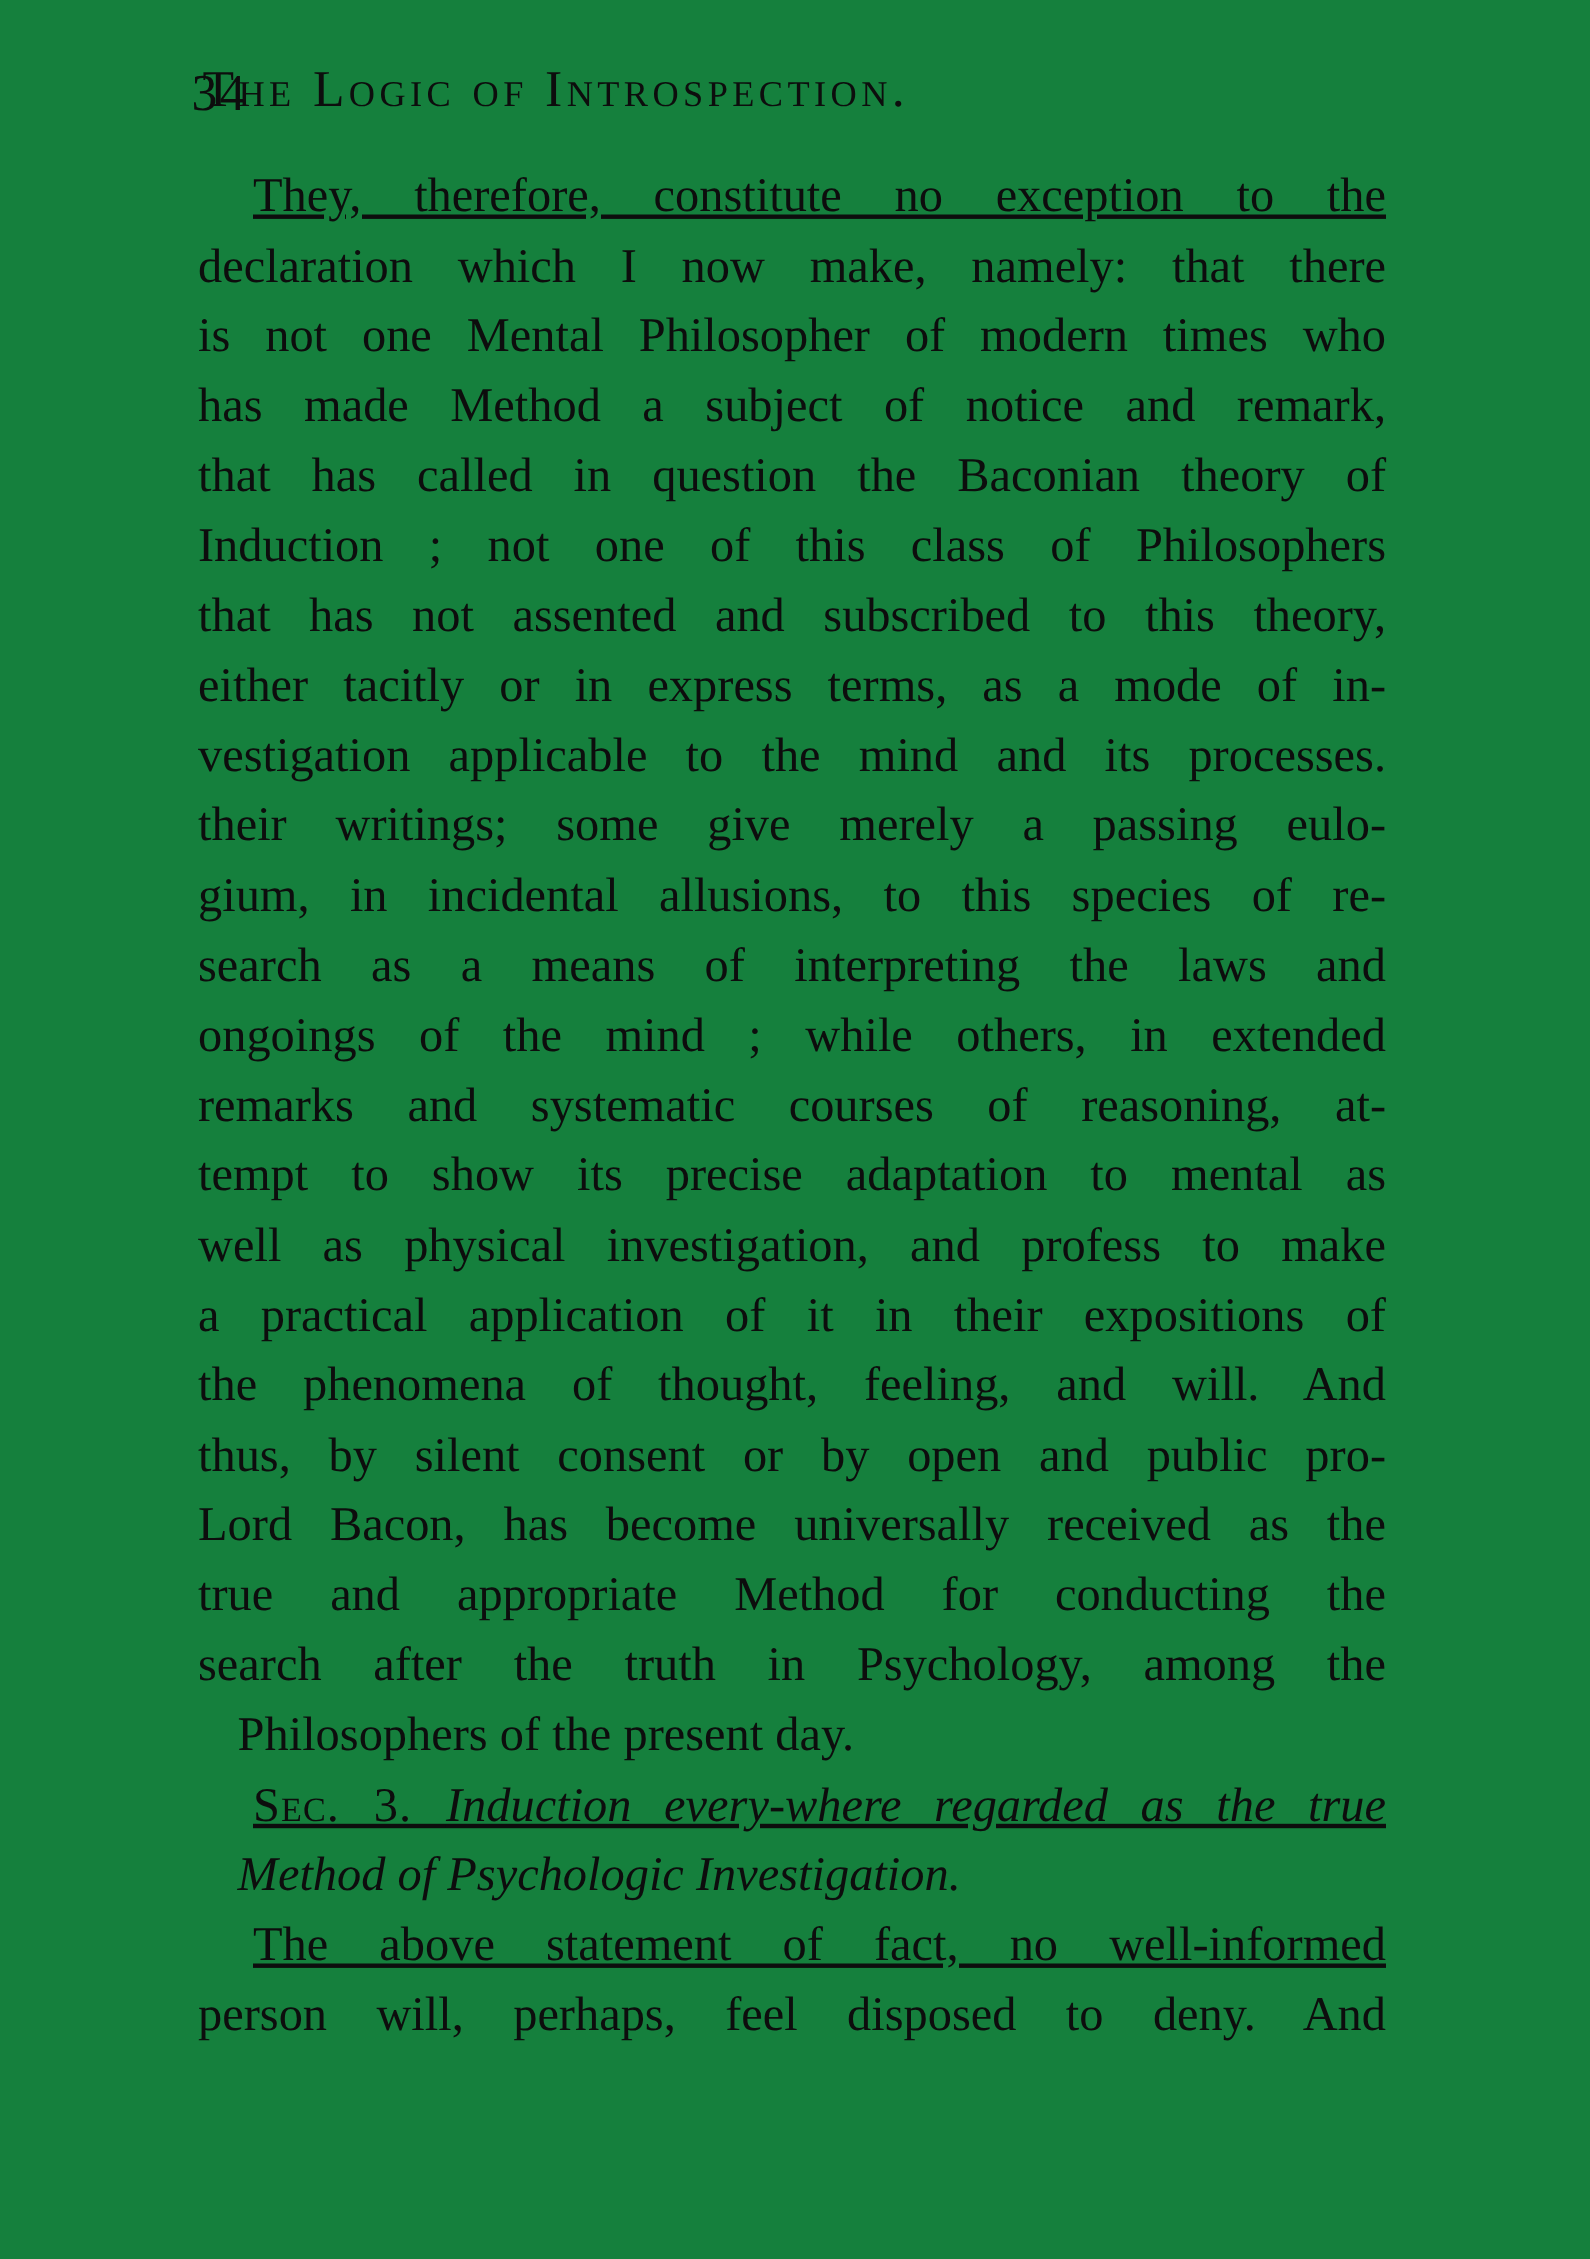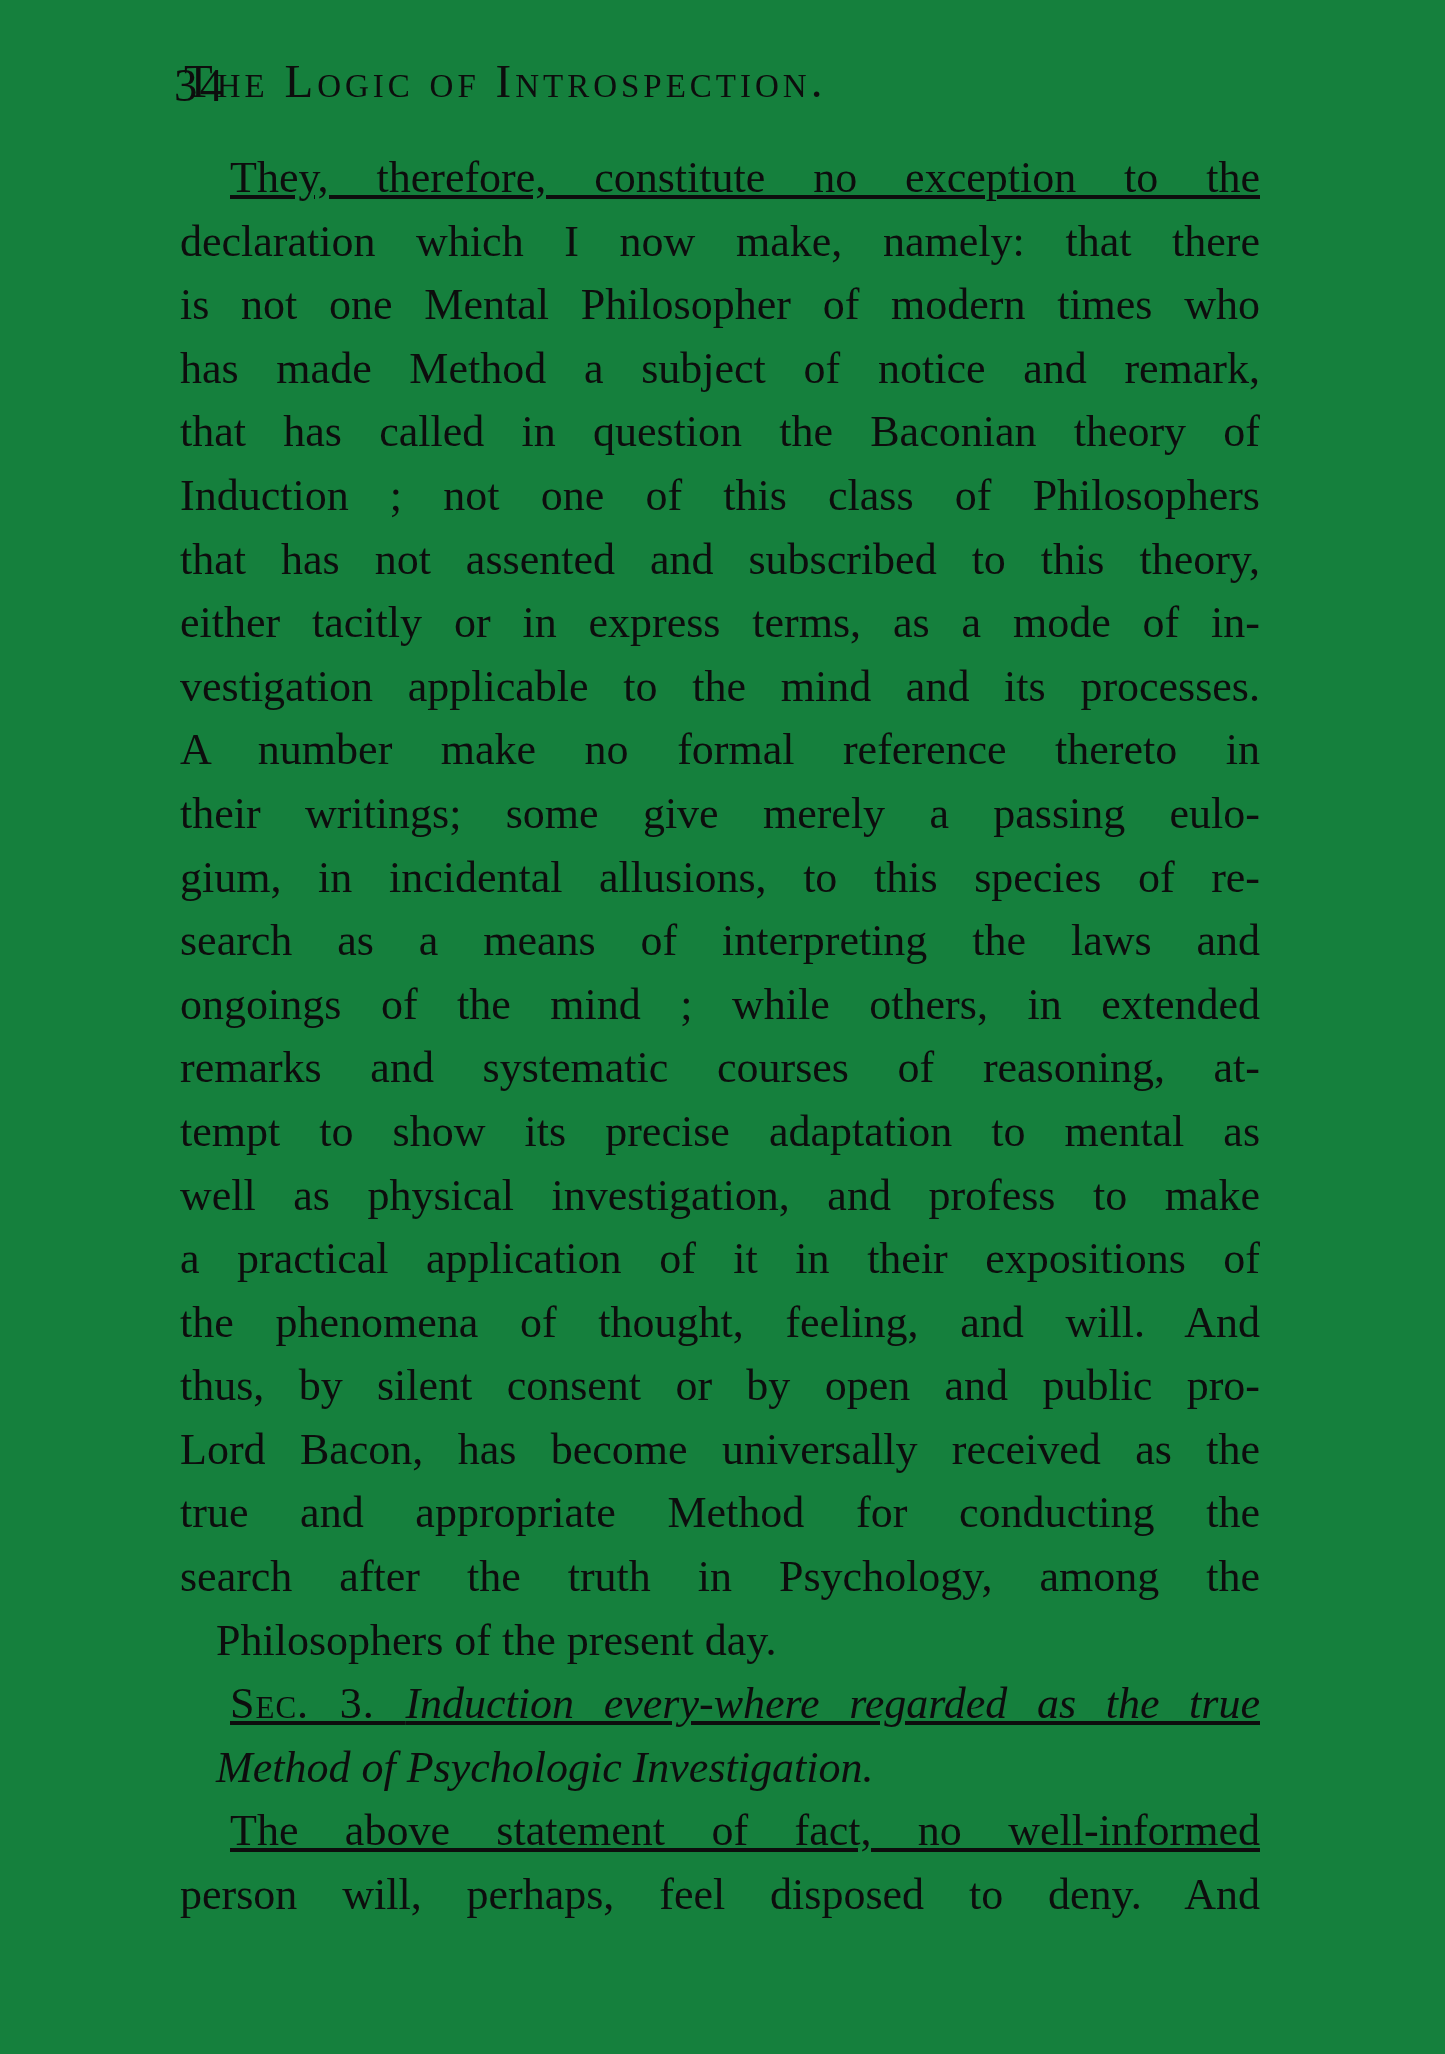--- a/index.html
+++ b/index.html
@@ -75,21 +75,20 @@
   <div class="text-block">
       <div class="line indent">They, therefore, constitute no exception to the</div>
       <div class="line">declaration which I now make, namely: that there</div>
       <div class="line">is not one Mental Philosopher of modern times who</div>
       <div class="line">has made Method a subject of notice and remark,</div>
       <div class="line">that has called in question the Baconian theory of</div>
       <div class="line">Induction ; not one of this class of Philosophers</div>
       <div class="line">that has not assented and subscribed to this theory,</div>
       <div class="line">either tacitly or in express terms, as a mode of in-</div>
       <div class="line">vestigation applicable to the mind and its processes.</div>
-      <div class="line">A number make no formal reference thereto in</div>
       <div class="line">their writings; some give merely a passing eulo-</div>
       <div class="line">gium, in incidental allusions, to this species of re-</div>
       <div class="line">search as a means of interpreting the laws and</div>
       <div class="line">ongoings of the mind ; while others, in extended</div>
       <div class="line">remarks and systematic courses of reasoning, at-</div>
       <div class="line">tempt to show its precise adaptation to mental as</div>
       <div class="line">well as physical investigation, and profess to make</div>
       <div class="line">a practical application of it in their expositions of</div>
       <div class="line">the phenomena of thought, feeling, and will.  And</div>
       <div class="line">thus, by silent consent or by open and public pro-</div>

